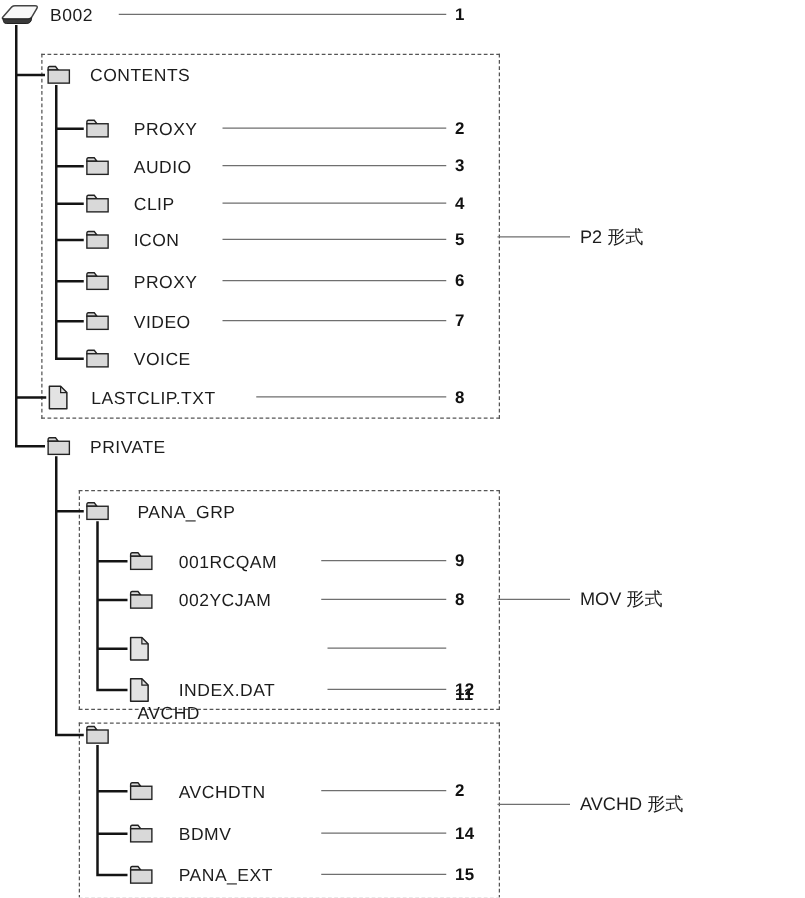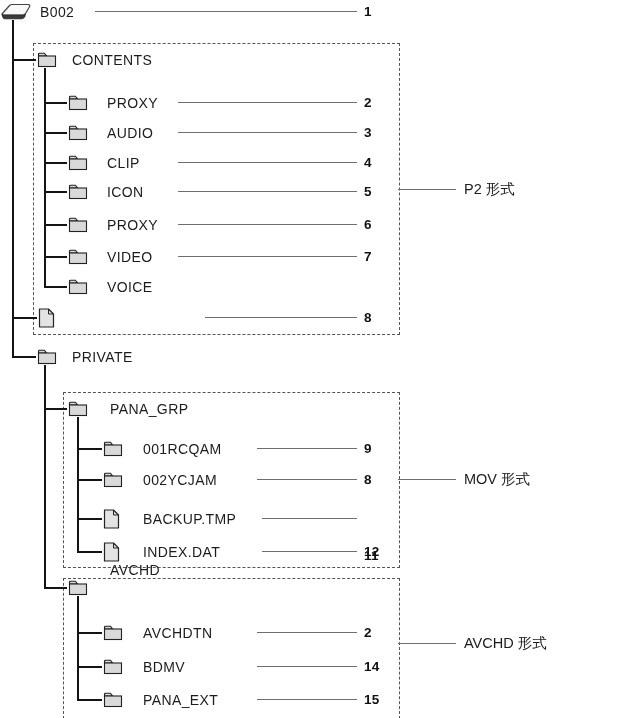--- a/index.html
+++ b/index.html
@@ -123,20 +123,21 @@
       </svg>
   </span>
   <span class="lbl" style="left:107px;top:277px;">VOICE</span>
 
   <span class="icon" style="left:38px;top:308px;">
     <svg width="17" height="20" viewBox="0 0 17 20">
         <path d="M1.5 1 H10.5 L15.5 6 V19 H1.5 Z" fill="#e3e3e3" stroke="#222" stroke-width="1.2" stroke-linejoin="round"></path>
         <path d="M10.5 1 V6 H15.5" fill="none" stroke="#222" stroke-width="1"></path>
       </svg>
   </span>
+  <span class="lbl" style="left:73px;top:308px;">LASTCLIP.TXT</span>
   <div class="conn" style="left:205px;top:317px;width:152px;"></div>
   <span class="num" style="left:364px;top:308px;">8</span>
 
   <span class="icon" style="left:37px;top:349px;">
     <svg width="20" height="16" viewBox="0 0 20 16">
         <path d="M1.5 4 V2.4 Q1.5 1.2 2.7 1.2 H7.4 L9.6 4 Z" fill="#d9d9d9" stroke="#222" stroke-width="1.1"></path>
         <rect x="1.5" y="4" width="17" height="10.5" fill="#d9d9d9" stroke="#222" stroke-width="1.1"></rect>
       </svg>
   </span>
   <span class="lbl" style="left:72px;top:347px;">PRIVATE</span>
@@ -168,21 +169,20 @@
   <span class="lbl" style="left:143px;top:470px;">002YCJAM</span>
   <div class="conn" style="left:257px;top:479px;width:100px;"></div>
   <span class="num" style="left:364px;top:470px;">8</span>
 
   <span class="icon" style="left:103px;top:509px;">
     <svg width="17" height="20" viewBox="0 0 17 20">
         <path d="M1.5 1 H10.5 L15.5 6 V19 H1.5 Z" fill="#e3e3e3" stroke="#222" stroke-width="1.2" stroke-linejoin="round"></path>
         <path d="M10.5 1 V6 H15.5" fill="none" stroke="#222" stroke-width="1"></path>
       </svg>
   </span>
-  <span class="lbl" style="left:143px;top:509px;">BACKUP.TMP</span>
   <div class="conn" style="left:262px;top:518px;width:95px;"></div>
   <span class="num" style="left:364px;top:509px;margin-top:37px;">11</span>
 
   <span class="icon" style="left:103px;top:542px;">
     <svg width="17" height="20" viewBox="0 0 17 20">
         <path d="M1.5 1 H10.5 L15.5 6 V19 H1.5 Z" fill="#e3e3e3" stroke="#222" stroke-width="1.2" stroke-linejoin="round"></path>
         <path d="M10.5 1 V6 H15.5" fill="none" stroke="#222" stroke-width="1"></path>
       </svg>
   </span>
   <span class="lbl" style="left:143px;top:542px;">INDEX.DAT</span>

